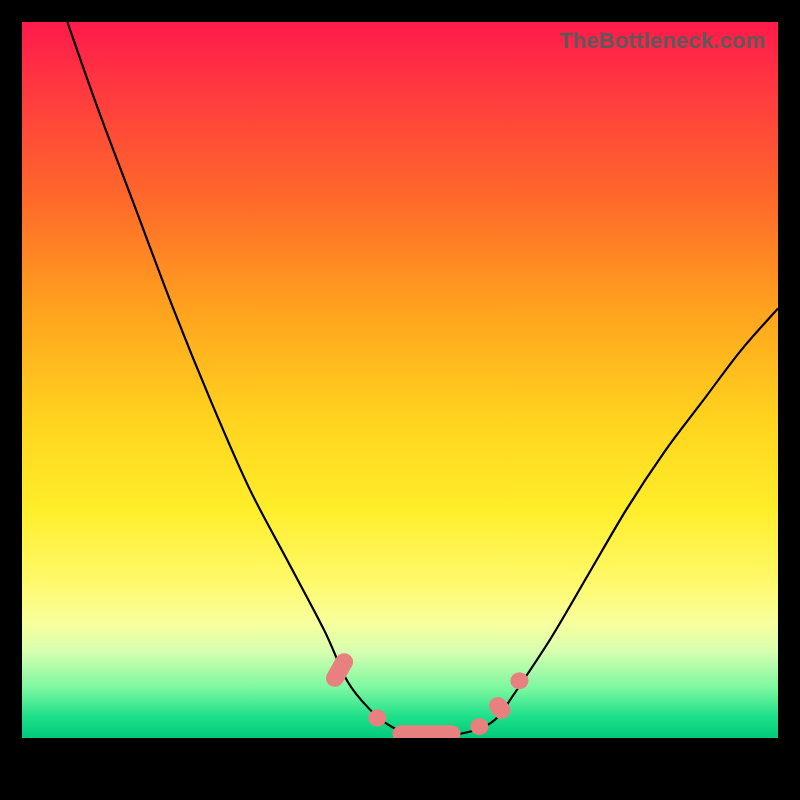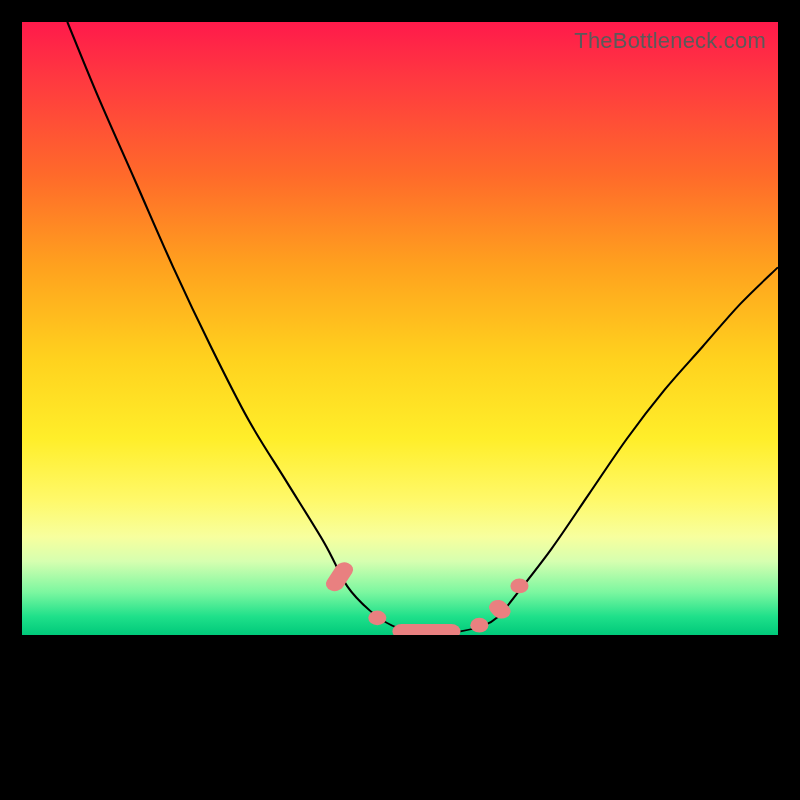--- a/index.html
+++ b/index.html
@@ -8,35 +8,36 @@
     width: 800px;
     height: 800px;
     background: #000;
     position: relative;
   }
   .plot-area {
     position: absolute;
     left: 22px;
     top: 22px;
     width: 756px;
-    height: 613px;
+    height: 716px;
     background: linear-gradient(to bottom,
       #ff1a4b 0%,
       #ff3b3f 10%,
       #ff6a2a 25%,
       #ffa21e 40%,
       #ffd21e 55%,
       #ffee2a 68%,
       #fff96a 78%,
       #f7ff9e 84%,
       #d6ffb0 88%,
       #7cf7a0 93%,
       #1fe08a 97%,
       #00c97a 100%
     );
+    font-weight: bold;
   }
   .watermark {
     position: absolute;
     top: 6px;
     right: 12px;
     font-family: Arial, Helvetica, sans-serif;
     font-size: 22px;
     color: #5a5a5a;
     letter-spacing: 0.2px;
     user-select: none;

